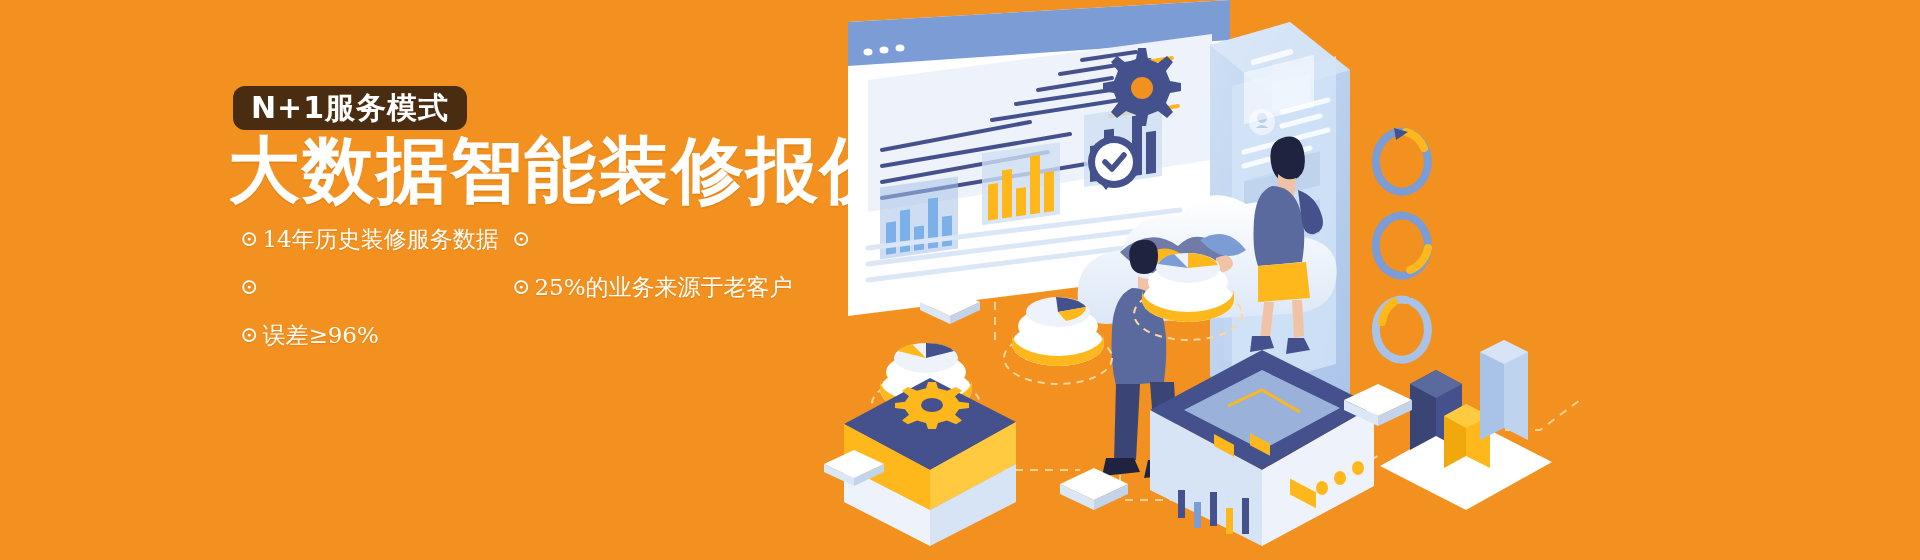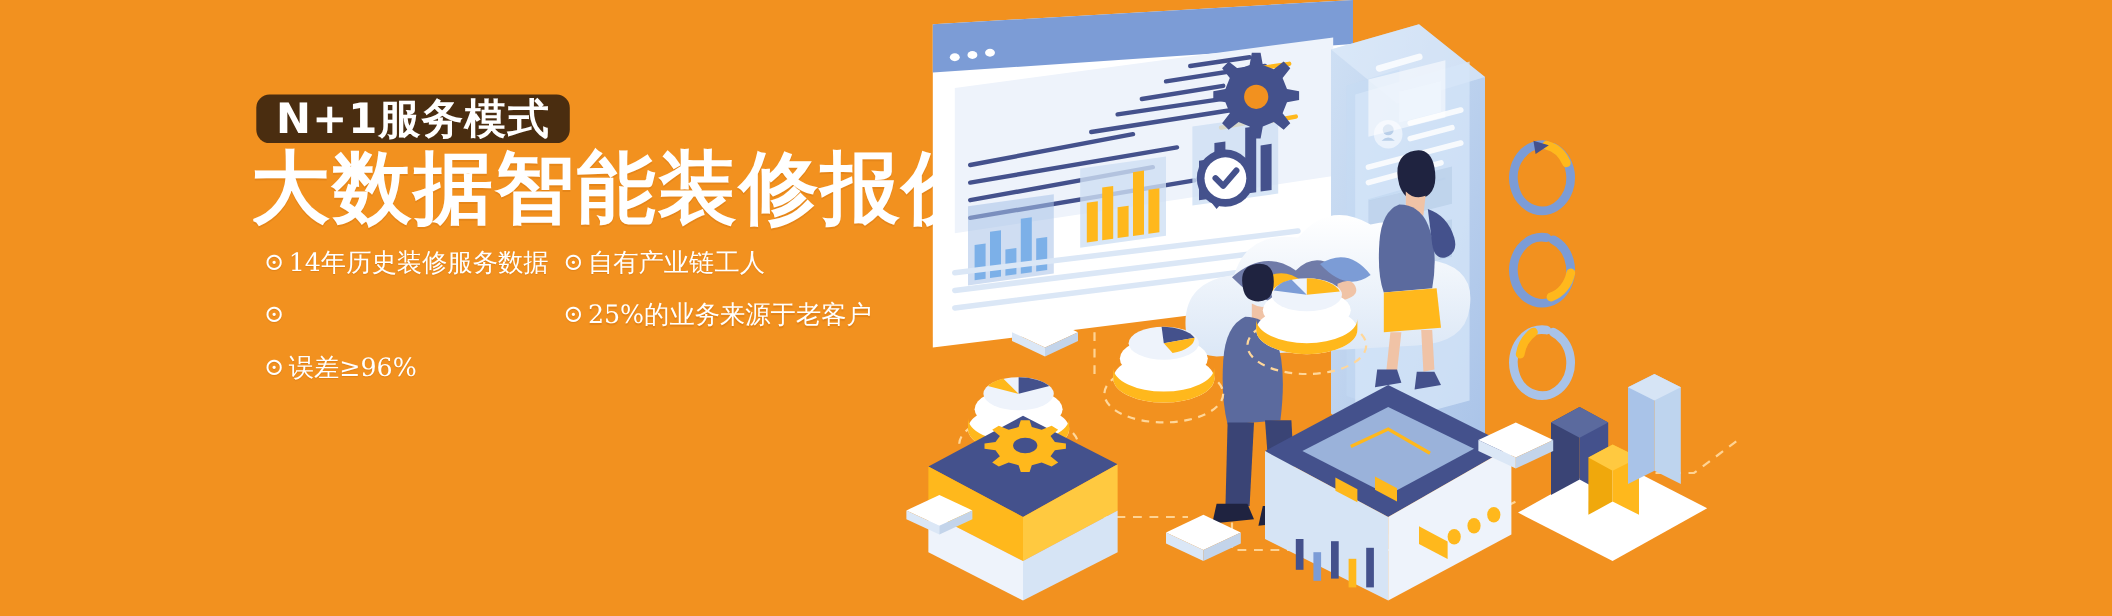--- a/index.html
+++ b/index.html
@@ -16,21 +16,21 @@
 
   
   #copy{
     position:absolute;left:0;top:0;width:1000px;height:560px;
   }
   #badge{
     position:absolute;left:233px;top:86px;
     height:44px;padding:0 18px;
     background:#4a2d10;border-radius:12px;
     display:flex;align-items:center;justify-content:center;
-    color:#ffffff;font-size:38px;font-weight:bold;
+    color:#ffffff;font-size:30px;font-weight:bold;
     letter-spacing:1px;white-space:nowrap;
     font-family:"DejaVu Sans","Liberation Sans",sans-serif;
   }
   #headline{
     position:absolute;left:228px;top:134px;
     color:#ffffff;font-size:72px;font-weight:bold;
     letter-spacing:2px;white-space:nowrap;line-height:1.0;
     font-family:"DejaVu Sans","Liberation Sans",sans-serif;
     text-shadow:0 2px 0 rgba(180,90,0,.18);
   }
@@ -86,21 +86,20 @@
       <div class="bullet-row">
         <div class="bullet-col">
           <div class="bullet">
             <span class="mk">⊙</span>
             <span>14年历史装修服务数据</span>
           </div>
         </div>
         <div class="bullet-col">
           <div class="bullet">
             <span class="mk">⊙</span>
-            <span>自有产业链工人</span>
           </div>
         </div>
       </div>
 
       <div class="bullet-row">
         <div class="bullet-col">
           <div class="bullet">
             <span class="mk">⊙</span>
           </div>
         </div>

